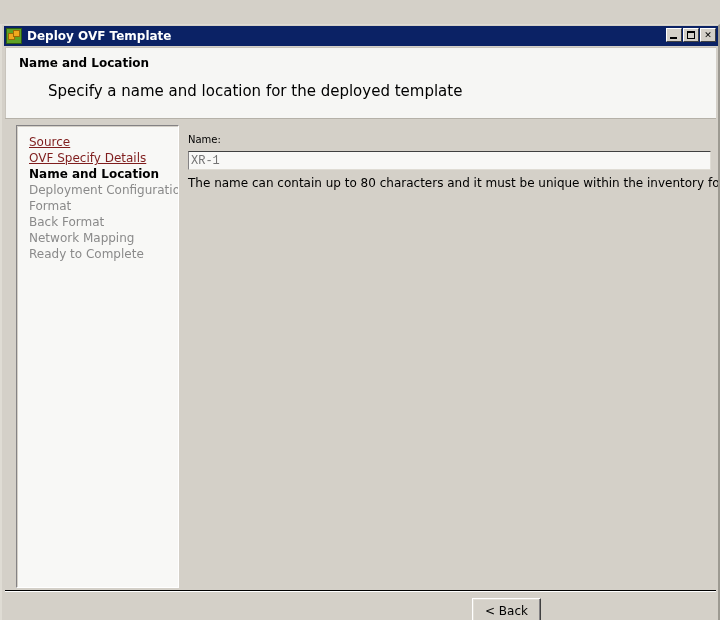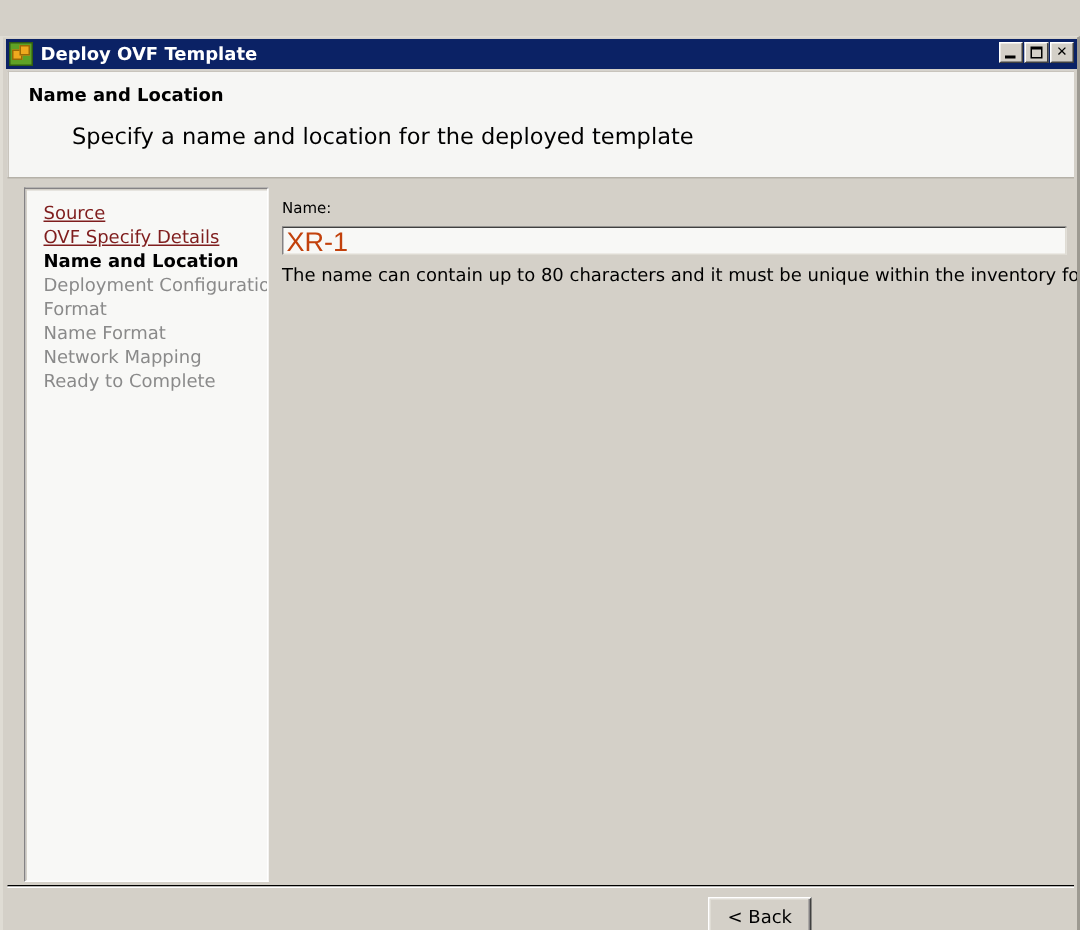--- a/index.html
+++ b/index.html
@@ -221,23 +221,23 @@
     border-bottom: 1px solid #dfdcd4;
   }
   #name-input {
     position: absolute;
     left: 0; top: 0;
     width: 100%; height: 100%;
     box-sizing: border-box;
     border: none;
     outline: none;
     background: transparent;
-    font-family: Liberation Sans, sans-serif;
-    font-size: 18px;
-    color: #c2410c;
+    font-family: Liberation Mono, monospace;
+    font-size: 12px;
+    color: #737373;
     padding: 1px 2px 0 2px;
   }
   #name-hint {
     position: absolute;
     left: 1px; top: 51px;
     font-size: 12px;
     color: #000;
     white-space: nowrap;
   }
 
@@ -345,21 +345,21 @@
 
   <div id="body">
 
     <div id="sidebar">
       <div id="sidebar-inner">
         <div class="step link">Source</div>
         <div class="step link">OVF Specify Details</div>
         <div class="step current">Name and Location</div>
         <div class="step">Deployment Configuration</div>
         <div class="step">Format</div>
-        <div class="step">Name Format</div>
+        <div class="step">Back Format</div>
         <div class="step">Network Mapping</div>
         <div class="step">Ready to Complete</div>
       </div>
     </div>
 
     <div id="content">
       <div id="name-label">Name:</div>
       <div id="name-input-wrap">
         <input id="name-input" type="text" value="XR-1" style="">
       </div>

